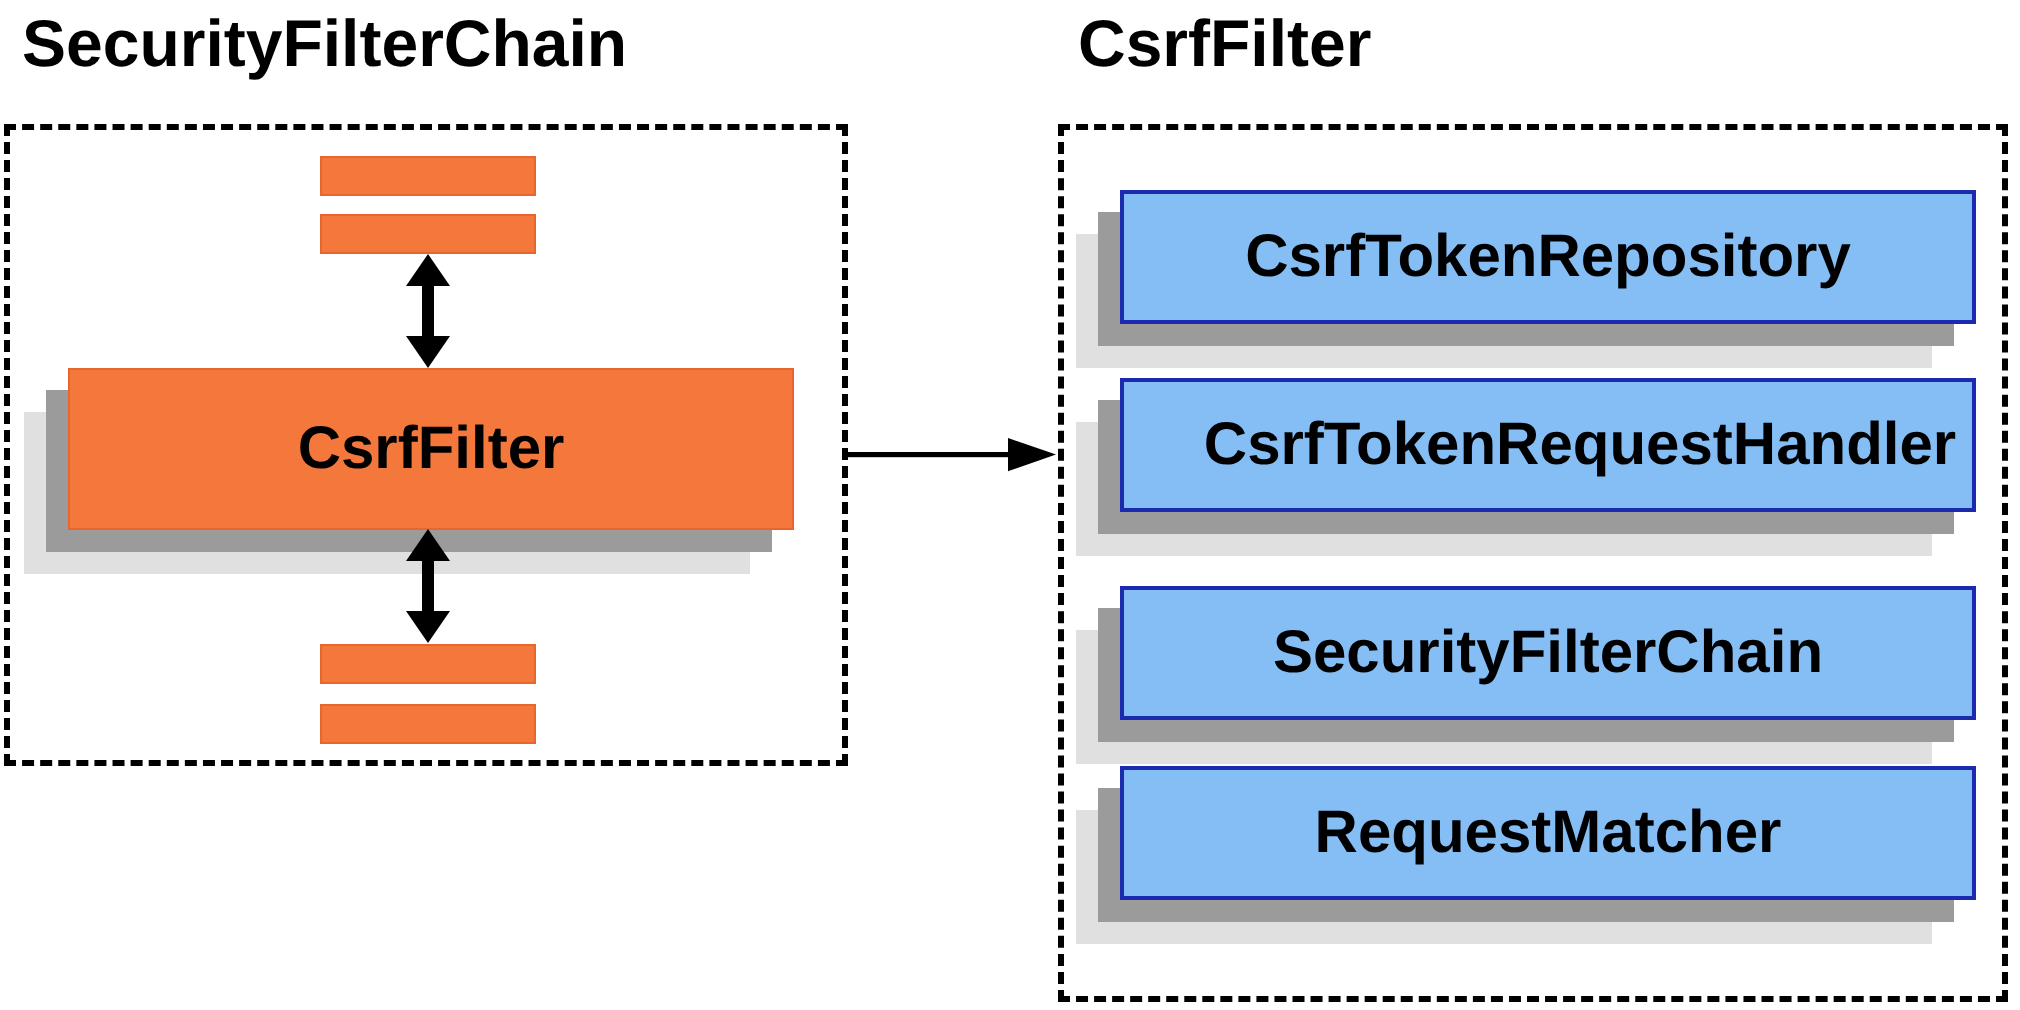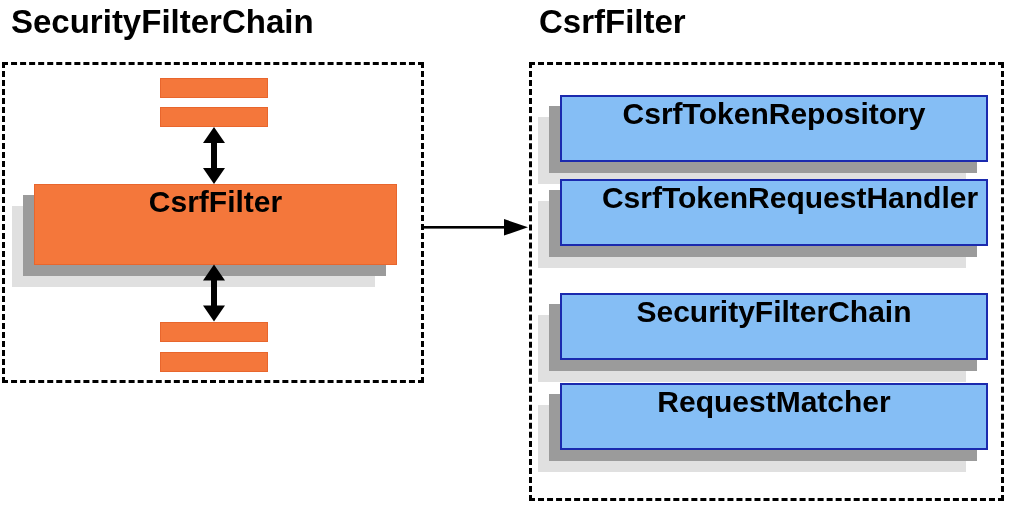--- a/index.html
+++ b/index.html
@@ -42,20 +42,21 @@
     border: 1px solid #E8662D;
   }
   #filter-bar-1 { top: 78px; }
   #filter-bar-2 { top: 107px; }
   #filter-bar-3 { top: 322px; }
   #filter-bar-4 { top: 352px; }
 
   .stacked-box {
     position: absolute;
     display: flex;
+    align-items: center;
     justify-content: center;
     font-weight: bold;
     font-size: 30px;
     color: #000000;
     box-shadow: -11px 11px 0 #9B9B9B, -22px 22px 0 #E0E0E0;
   }
 
   #csrf-filter-node {
     left: 34px;
     top: 184px;
@@ -66,21 +67,21 @@
   }
 
   .component-box {
     left: 560px;
     width: 428px;
     height: 67px;
     background: #85BEF5;
     border: 2px solid #1B2AAE;
   }
   #component-box-0 { top: 95px; }
-  #component-box-1 { top: 179px; padding-left: 32px; }
+  #component-box-1 { top: 189px; padding-left: 32px; }
   #component-box-2 { top: 293px; }
   #component-box-3 { top: 383px; }
 
   .arrow { position: absolute; }
   #updown-arrow-top    { left: 203px; top: 127px; width: 22px; height: 57px; }
   #updown-arrow-bottom { left: 203px; top: 264px; width: 22px; height: 58px; }
   #connector-arrow     { left: 424px; top: 219px; width: 104px; height: 17px; }
 
   .arrow svg { display: block; width: 100%; height: 100%; }
 </style>

